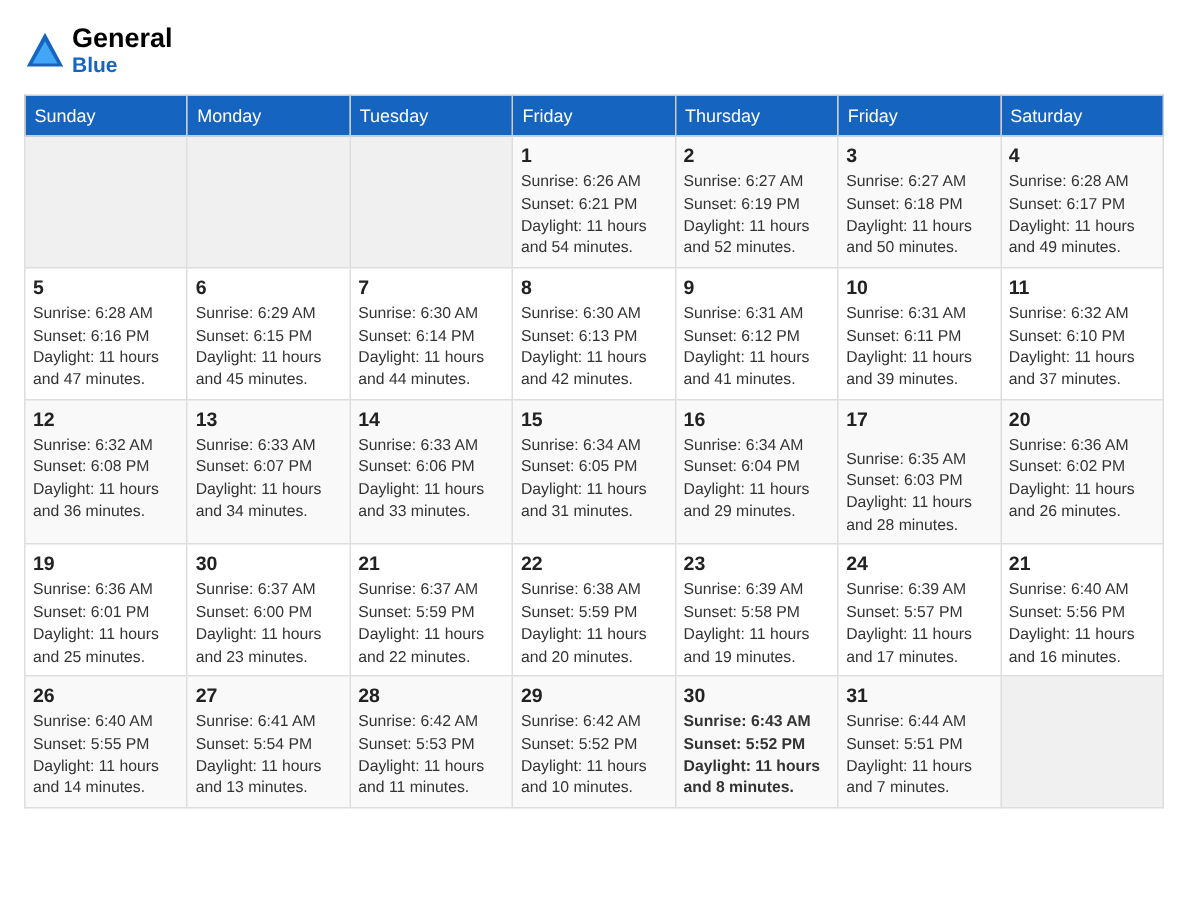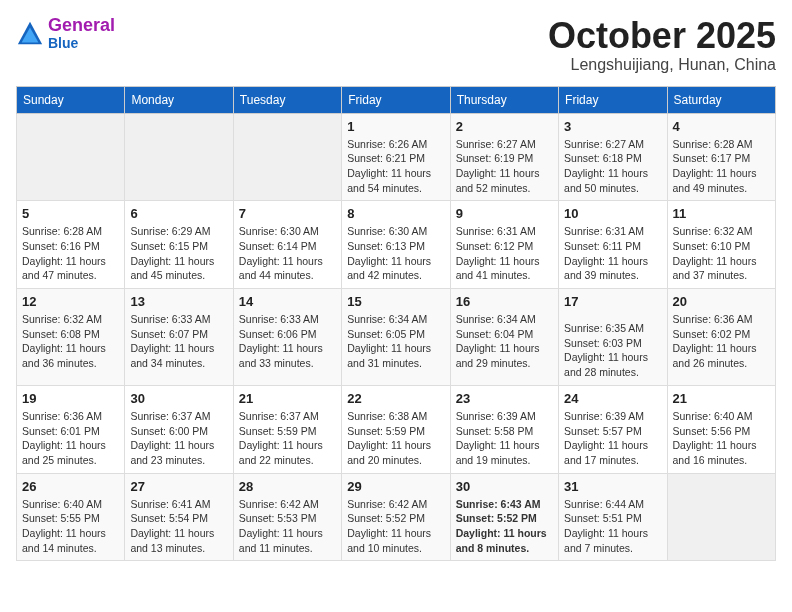--- a/index.html
+++ b/index.html
@@ -22,21 +22,21 @@
       gap: 4px;
     }
     .logo-text {
       display: flex;
       flex-direction: column;
       line-height: 1.1;
     }
     .logo-general {
       font-size: 18px;
       font-weight: bold;
-      color: #a21caf;
+      color: #000000;
     }
     .logo-blue {
       font-size: 14px;
       font-weight: bold;
       color: #1565C0;
     }
     .logo-icon {
       width: 28px;
       height: 28px;
     }
@@ -100,24 +100,20 @@
   <div class="logo">
     <svg class="logo-icon" viewBox="0 0 30 30" xmlns="http://www.w3.org/2000/svg">
       <polygon points="15,2 28,26 2,26" fill="#1565C0"></polygon>
       <polygon points="15,8 24,24 6,24" fill="#42A5F5"></polygon>
     </svg>
     <div class="logo-text">
       <span class="logo-general">General</span>
       <span class="logo-blue">Blue</span>
     </div>
   </div>
-  <div class="title-block">
-    <div class="title-month">October 2025</div>
-    <div class="title-location">Lengshuijiang, Hunan, China</div>
-  </div>
 </div>
 
 <table class="calendar">
   <thead>
     <tr>
     <th>Sunday</th>
         <th>Monday</th>
         <th>Tuesday</th>
         <th>Friday</th>
         <th>Thursday</th>

